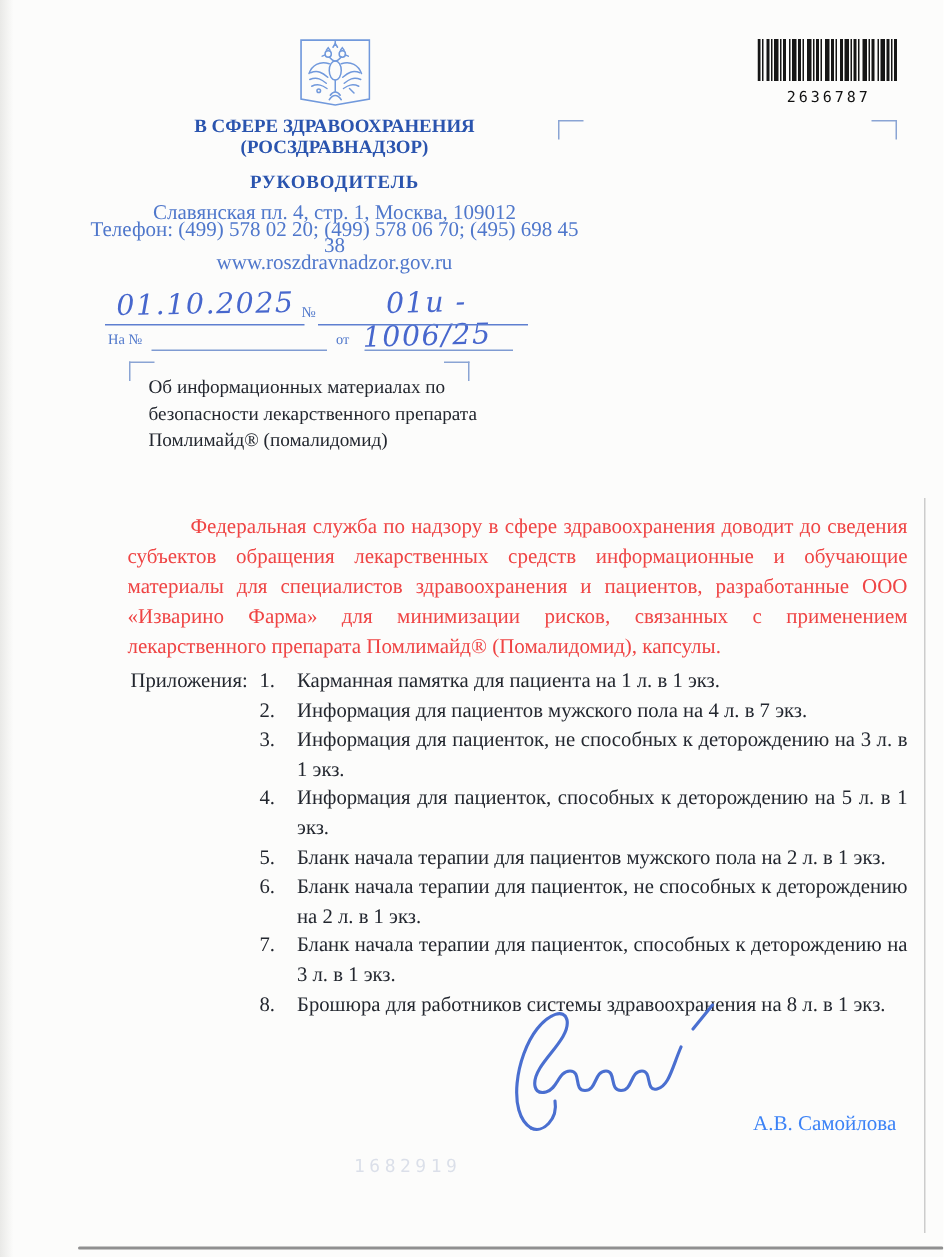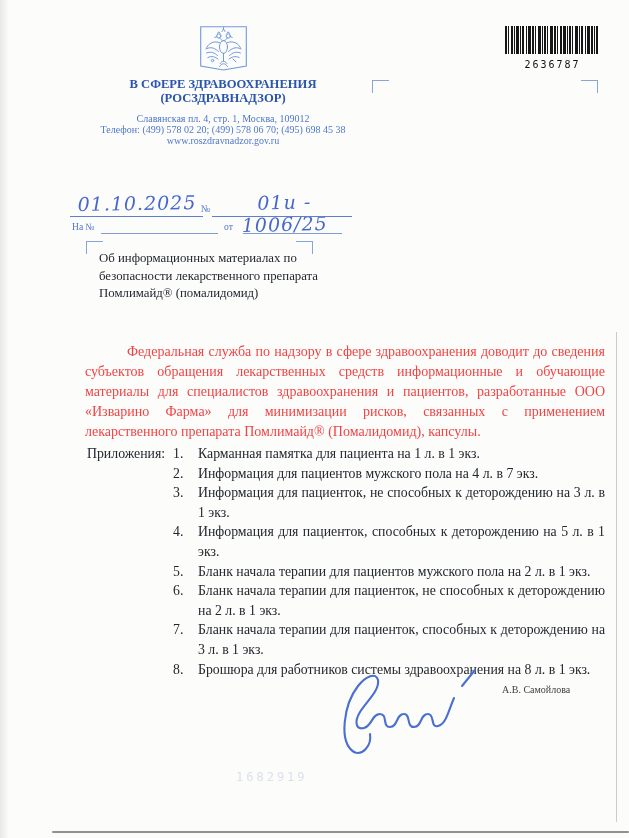--- a/index.html
+++ b/index.html
@@ -16,21 +16,21 @@
     background:linear-gradient(90deg,#e9e9e7,rgba(255,255,255,0));}
   .edge-right{position:absolute;left:616px;top:332px;width:1px;height:490px;background:#cccccc;}
   .edge-bottom{position:absolute;left:52px;top:831px;width:577px;height:2px;background:#909090;border-radius:1px;}
 
   
   .letterhead{position:absolute;left:58px;top:26px;width:330px;text-align:center;}
   .emblem{display:block;margin:0 auto;}
   .ministry{margin-top:9px;font-weight:bold;font-size:11px;line-height:12px;color:#2d58b2;}
   .service{margin-top:6px;font-weight:bold;font-size:12.6px;line-height:14px;color:#2a54ae;}
   .position-title{margin-top:9px;font-weight:bold;font-size:12.6px;letter-spacing:.6px;color:#2a54ae;}
-  .addr{margin-top:8px;font-size:10px;line-height:11px;color:#4f77cb;}
+  .addr{margin-top:8px;font-size:14px;line-height:11px;color:#4f77cb;}
 
   
   .barcode{position:absolute;left:505px;top:26px;width:95px;text-align:center;}
   .barcode-number{font-family:"DejaVu Sans Mono",monospace;font-size:10px;letter-spacing:2px;color:#111;margin-top:1px;}
 
   
   .hw{font-family:"DejaVu Serif",serif;font-style:italic;color:#4767cd;}
   .hw-date{position:absolute;left:68px;top:192px;width:138px;font-size:19px;text-align:center;transform:rotate(-1deg);letter-spacing:1px;}
   .hw-number{position:absolute;left:212px;top:191px;width:145px;font-size:19px;text-align:center;transform:rotate(-1.5deg);letter-spacing:1px;}
   .hw-line1{position:absolute;left:70px;top:216px;width:133px;border-top:1.4px solid #5e7fd0;}
@@ -57,21 +57,21 @@
 
   
   .attachments{position:absolute;left:85px;top:444px;width:520px;font-size:13.8px;line-height:19.6px;color:#23272f;}
   .att-label{position:absolute;left:2px;top:0;}
   .att-row{margin-left:88px;display:flex;}
   .att-num{width:25px;flex:none;}
   .att-text{flex:1;text-align:justify;}
 
   
   .signature{position:absolute;left:336px;top:664px;}
-  .signer{position:absolute;left:502px;top:684px;font-size:10px;color:#404040;}
+  .signer{position:absolute;left:502px;top:742px;font-size:14px;color:#3b82f6;}
 
   
   .faint-number{position:absolute;left:236px;top:770px;font-size:12px;letter-spacing:3px;
     color:#aab6cf;opacity:.4;filter:blur(.5px);font-family:"DejaVu Sans Mono",monospace;}
 </style>
 </head>
 <body>
 
 <div class="page">
 
@@ -151,20 +151,21 @@
         <path d="M19.5,40.5 C22,36.8 25,36.8 27.5,40.5"></path>
 
         <circle cx="12.5" cy="34.5" r="1.2"></circle>
         <path d="M33,33 L36,36"></path>
       </g>
     </svg>
     <div class="service">
       <div>В СФЕРЕ ЗДРАВООХРАНЕНИЯ</div>
       <div>(РОСЗДРАВНАДЗОР)</div>
     </div>
+    <div class="position-title">РУКОВОДИТЕЛЬ</div>
     <div class="addr">
       <div>Славянская пл. 4, стр. 1, Москва, 109012</div>
       <div>Телефон: (499) 578 02 20; (499) 578 06 70; (495) 698 45 38</div>
       <div>www.roszdravnadzor.gov.ru</div>
     </div>
   </div>
 
   <div class="hw hw-date">01.10.2025</div>
   <span class="no-sign">№</span>
   <div class="hw hw-number">01и - 1006/25</div>

